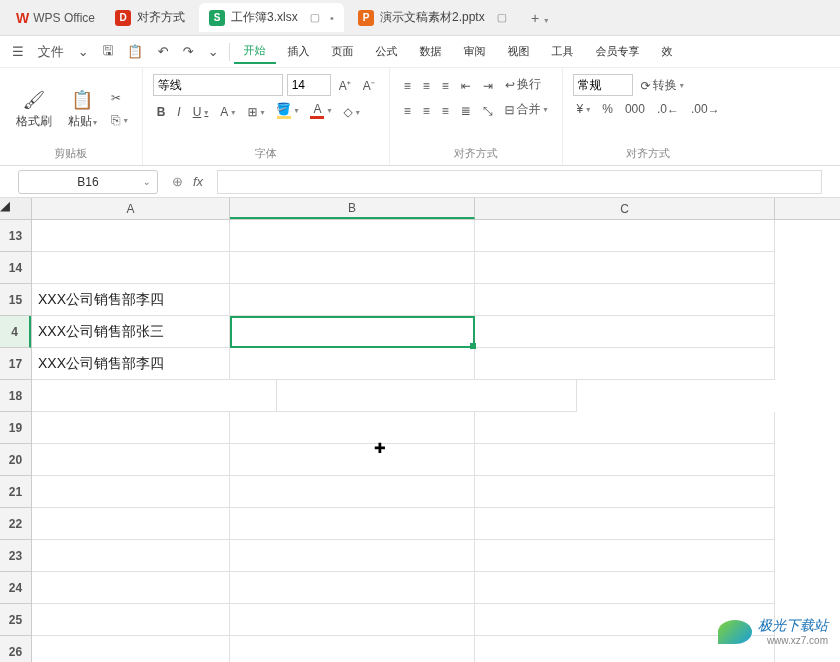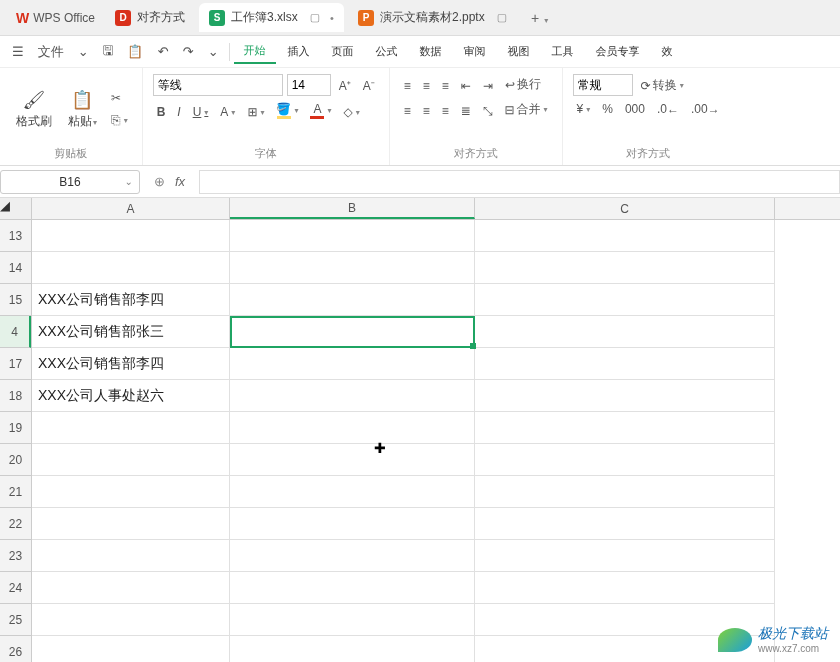--- a/index.html
+++ b/index.html
@@ -34,46 +34,46 @@
   .rsmall { padding: 2px 4px; font-size: 12px; color: #555; display: flex; align-items: center; gap: 2px; }
   .font-select { width: 130px; height: 22px; border: 1px solid #ccc; font-size: 12px; padding: 0 4px; }
   .size-select { width: 44px; height: 22px; border: 1px solid #ccc; font-size: 12px; padding: 0 4px; }
   .col2 { display: flex; flex-direction: column; gap: 4px; }
   .row { display: flex; align-items: flex-end; gap: 4px; }
   .caret { font-size: 8px; color: #888; margin-left: 1px; }
   .color-bar-y { display:inline-block; width:14px; height:3px; background:#ffd966; }
   .color-bar-r { display:inline-block; width:14px; height:3px; background:#d9301a; }
   .num-select { width: 60px; height: 22px; border: 1px solid #ccc; font-size: 12px; padding: 0 4px; }
   
-  .formula-bar { display: flex; align-items: center; background: #fff; height: 32px; border-bottom: 1px solid #ddd; padding: 0 0; gap: 8px; }
+  .formula-bar { display: flex; align-items: center; background: #fff; height: 32px; border-bottom: 1px solid #ddd; padding: 0 18px; gap: 8px; }
   .name-box { width: 140px; height: 24px; border: 1px solid #ccc; border-radius: 3px; display: flex; align-items: center; justify-content: center; padding: 0 8px; font-size: 12px; position: relative; }
   .name-box .caret2 { position: absolute; right: 6px; color: #888; font-size: 10px; }
   .fx-controls { display: flex; align-items: center; gap: 10px; padding: 0 6px; }
   .fx-input { flex: 1; height: 24px; border: 1px solid #ddd; padding: 0 6px; }
   
   .sheet { position: relative; background: #fff; }
   .col-headers { display: flex; height: 22px; background: #f3f3f3; border-bottom: 1px solid #ccc; }
   .corner { width: 32px; border-right: 1px solid #ccc; background: #efefef; }
   .col-h { border-right: 1px solid #ccc; display: flex; align-items: center; justify-content: center; font-size: 12px; color: #555; }
   .col-h.active { border-bottom: 2px solid #1fa463; }
   .colA { width: 198px; } .colB { width: 245px; } .colC { width: 300px; }
   
   .grid { display: flex; }
   .row-headers { width: 32px; background: #f3f3f3; border-right: 1px solid #ccc; }
-  .row-h { height: 32px; border-bottom: 1px solid #ccc; display: flex; align-items: center; justify-content: center; font-size: 12px; color: #555; }
+  .row-h { height: 32px; border-bottom: 1px solid #ccc; display: flex; align-items: center; justify-content: center; font-size: 12px; color: #555; font-weight: bold; }
   .row-h.active { background: #e4f2e8; border-right: 2px solid #1fa463; }
   .cells { position: relative; }
   .cell-row { display: flex; height: 32px; }
   .cell { border-right: 1px solid #e0e0e0; border-bottom: 1px solid #e0e0e0; padding: 0 6px; display: flex; align-items: center; font-size: 14px; color: #222; }
   .selection { position: absolute; border: 2px solid #1fa463; pointer-events: none; left: 198px; top: 96px; width: 245px; height: 32px; }
   .selection::after { content: ""; position: absolute; right: -3px; bottom: -3px; width: 6px; height: 6px; background: #1fa463; }
   
   .cursor-cross { position: absolute; left: 374px; top: 440px; font-size: 14px; color: #000; }
   
-  .watermark { position: absolute; right: 12px; bottom: 8px; display: flex; align-items: center; gap: 6px; }
+  .watermark { position: absolute; right: 12px; bottom: 16px; display: flex; align-items: center; gap: 6px; text-align: right; }
   .wm-swirl { width: 34px; height: 24px; border-radius: 50% 50% 50% 0; background: linear-gradient(135deg,#7fd13b,#1a9edb); }
   .wm-text { font-size: 14px; color: #1a73b7; font-style: italic; }
 </style>
 </head>
 <body>
 
 <div class="tabs-bar">
   <div class="app-logo">
     <span class="wps-icon">W</span>
     <span>WPS Office</span>
@@ -279,21 +279,20 @@
           <div class="cell colA" style="width: 198px;">XXX公司销售部张三</div>
           <div class="cell colB" style="width: 245px;"></div>
           <div class="cell colC" style="width: 300px;"></div>
         </div>
         <div class="cell-row">
           <div class="cell colA" style="width: 198px;">XXX公司销售部李四</div>
           <div class="cell colB" style="width: 245px;"></div>
           <div class="cell colC" style="width: 300px;"></div>
         </div>
         <div class="cell-row">
-          <div class="cell colA" style="width: 198px;">XXX公司人事处赵六</div>
           <div class="cell colB" style="width: 245px;"></div>
           <div class="cell colC" style="width: 300px;"></div>
         </div>
         <div class="cell-row">
           <div class="cell colA" style="width: 198px;"></div>
           <div class="cell colB" style="width: 245px;"></div>
           <div class="cell colC" style="width: 300px;"></div>
         </div>
         <div class="cell-row">
           <div class="cell colA" style="width: 198px;"></div>

